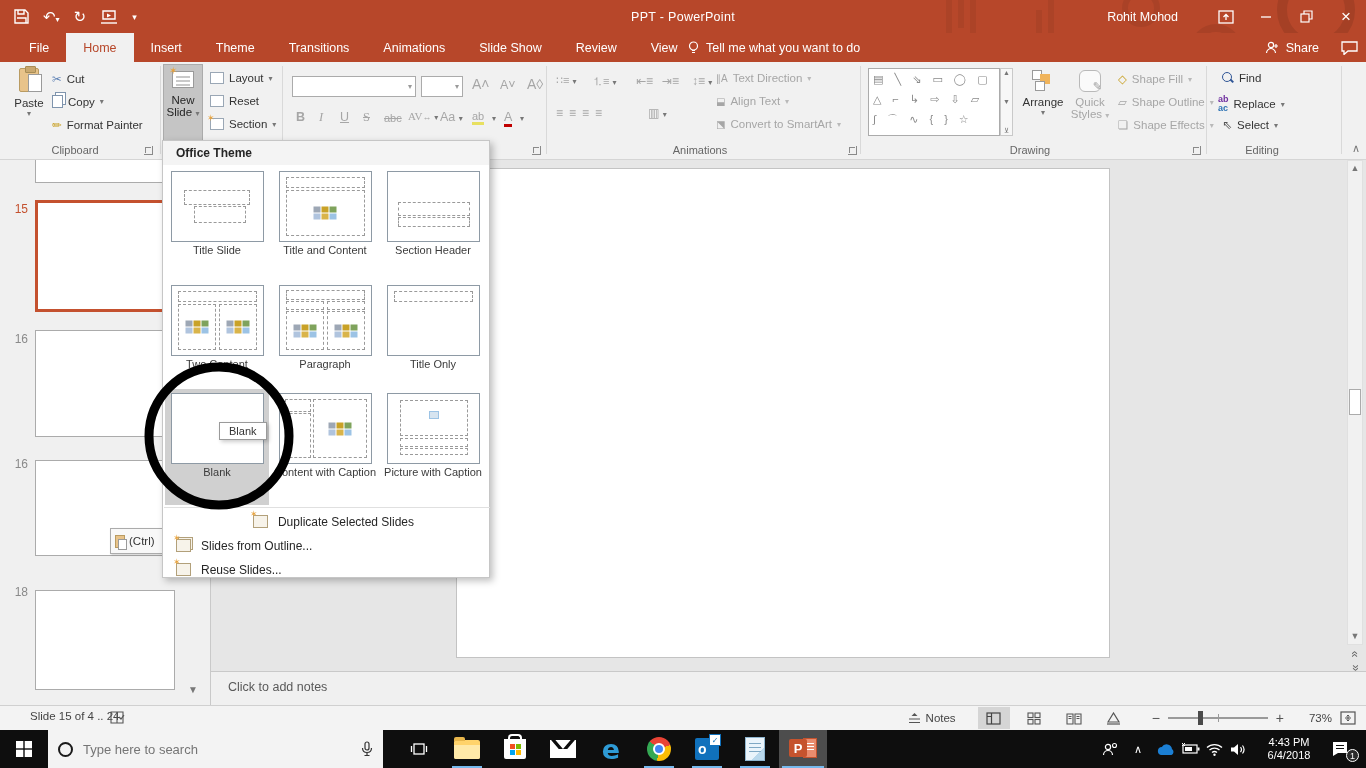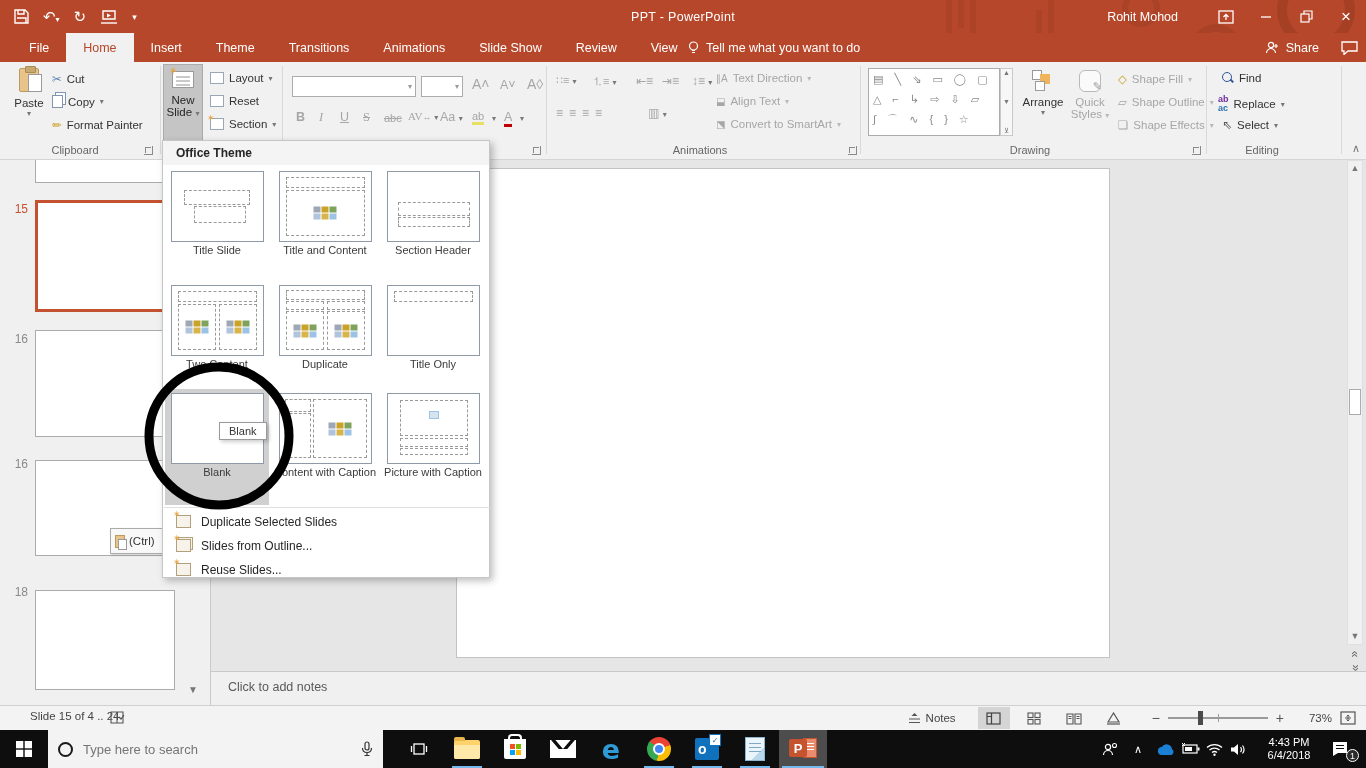--- a/index.html
+++ b/index.html
@@ -531,21 +531,21 @@
             <span class="cluster">
               <i></i>
               <i></i>
               <i></i>
               <i></i>
               <i></i>
               <i></i>
             </span>
           </span>
       </div>
-      <div class="lc-label">Duplicate</div>
+      <div class="lc-label">Paragraph</div>
     </div>
     <div class="layout-cell" style="left:218px; top:140px;">
       <div class="lthumb">
         <span class="ph" style="left:6px; top:5px; width:79px; height:11px;"></span>
       </div>
       <div class="lc-label">Title Only</div>
     </div>
 
     <div class="layout-cell hovered" style="left:2px; top:248px; height:116px;">
       <div class="lthumb"></div>
@@ -575,21 +575,21 @@
           </span>
         <span class="ph" style="left:12px; top:44px; width:68px; height:9px;"></span>
         <span class="ph" style="left:12px; top:54px; width:68px; height:7px;"></span>
       </div>
       <div class="lc-label">Picture with Caption</div>
     </div>
 
     <div class="tooltip">Blank</div>
     <div class="dd-sep"></div>
 
-    <div class="dd-item" style="top:369px;">
+    <div class="dd-item" style="top:369px;justify-content:center;">
       <span class="mi-ic"></span>
       <span>Duplicate Selected Slides</span>
     </div>
     <div class="dd-item" style="top:393px;">
       <span class="mi-ic" style="box-shadow:2px -2px 0 -1px #F7F3EA, 2px -2px 0 0 #b2a07a;"></span>
       <span>Slides from Outline...</span>
     </div>
     <div class="dd-item" style="top:417px;">
       <span class="mi-ic"></span>
       <span>Reuse Slides...</span>

